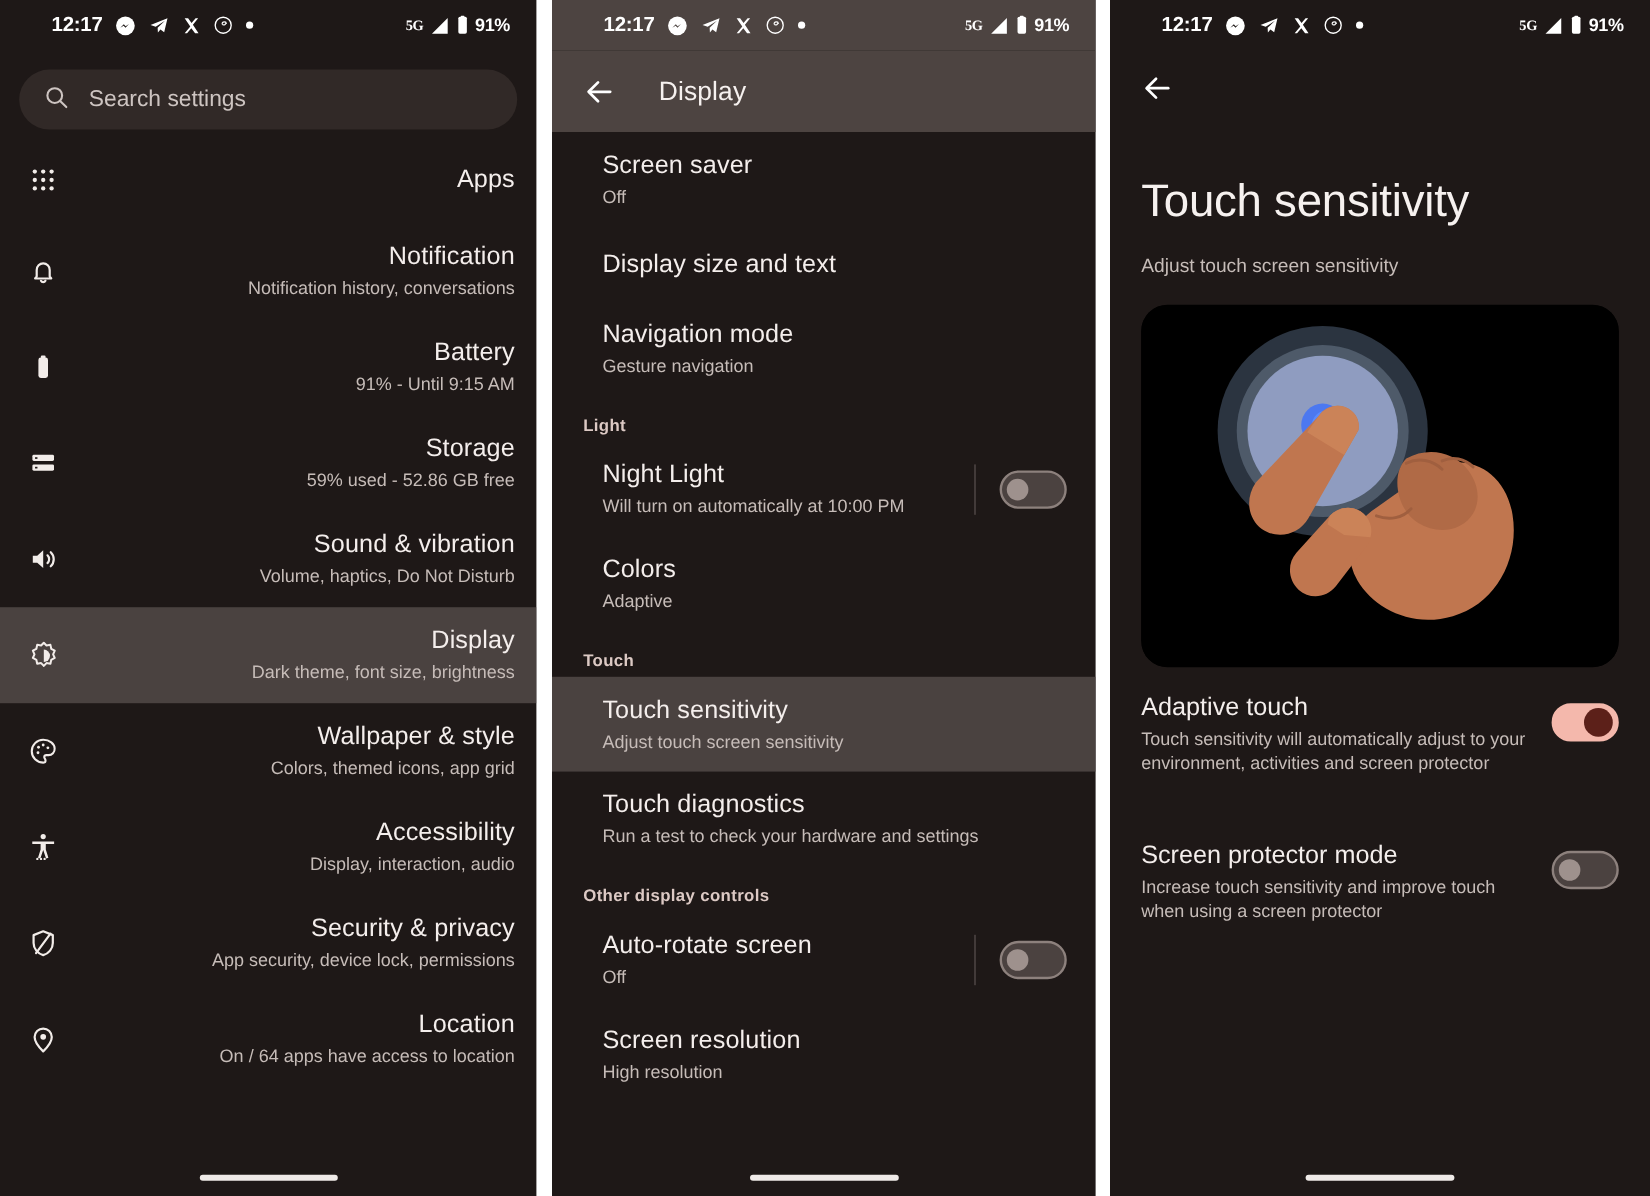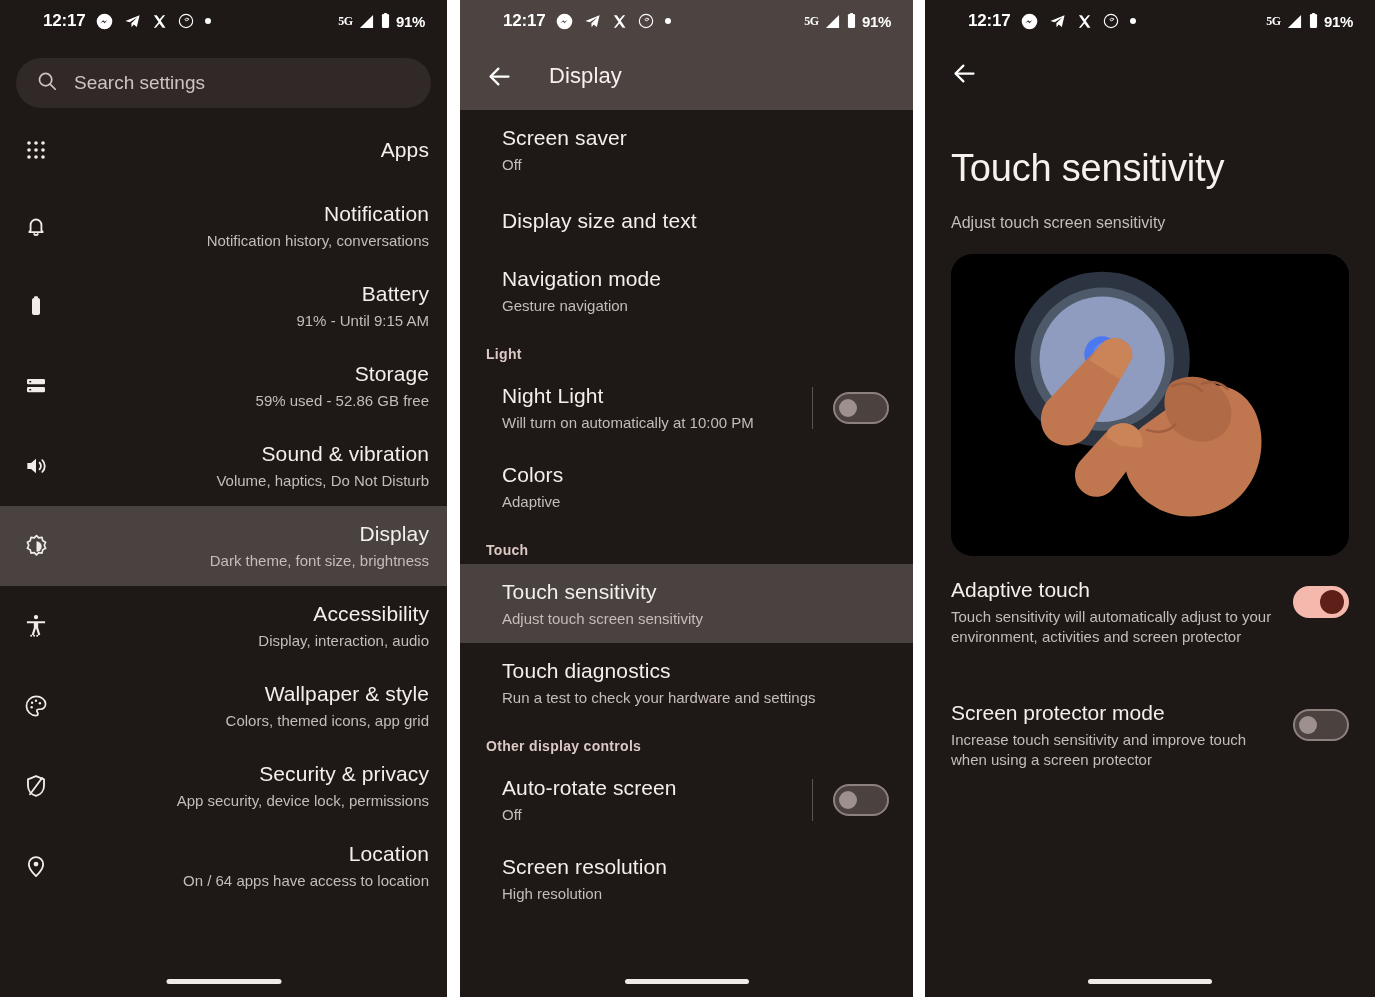--- a/index.html
+++ b/index.html
@@ -385,47 +385,47 @@
           </svg>
         </div>
         <div class="setrow-txt">
           <div class="setrow-title">Display</div>
           <div class="setrow-sub">Dark theme, font size, brightness</div>
         </div>
       </div>
 
       <div class="setrow">
         <div class="setrow-ico">
+          <svg width="26" height="26" viewBox="0 0 24 24" fill="none" stroke="#f2ece9" stroke-width="1.6">
+            <path d="M12 3.2a8.8 8.8 0 100 17.6c1.2 0 1.8-.8 1.8-1.7 0-1.2-1-1.6-1-2.6 0-.9.7-1.5 1.7-1.5h1.6A4.7 4.7 0 0020.8 10c0-3.8-3.9-6.8-8.8-6.8z"></path>
+            <circle cx="8.4" cy="9" r="1.1" fill="#f2ece9" stroke="none"></circle>
+            <circle cx="12" cy="7.2" r="1.1" fill="#f2ece9" stroke="none"></circle>
+            <circle cx="15.6" cy="9.4" r="1.1" fill="#f2ece9" stroke="none"></circle>
+            <circle cx="8" cy="13.2" r="1.1" fill="#f2ece9" stroke="none"></circle>
+          </svg>
+        </div>
+        <div class="setrow-txt">
+          <div class="setrow-title">Wallpaper &amp; style</div>
+          <div class="setrow-sub">Colors, themed icons, app grid</div>
+        </div>
+      </div>
+
+      <div class="setrow">
+        <div class="setrow-ico">
           <svg width="26" height="26" viewBox="0 0 24 24" fill="#f2ece9">
             <circle cx="12" cy="3.8" r="2"></circle>
             <path d="M3.6 7.6h16.8v1.9H14v4.2l2 6.4-1.8.6-2.2-6.6-2.2 6.6-1.8-.6 2-6.4V9.5H3.6z"></path>
             <circle cx="7.5" cy="21" r="0.9"></circle>
               <circle cx="10.3" cy="21" r="0.9"></circle>
               <circle cx="13.1" cy="21" r="0.9"></circle>
           </svg>
         </div>
         <div class="setrow-txt">
           <div class="setrow-title">Accessibility</div>
           <div class="setrow-sub">Display, interaction, audio</div>
-        </div>
-      </div>
-
-      <div class="setrow">
-        <div class="setrow-ico">
-          <svg width="26" height="26" viewBox="0 0 24 24" fill="none" stroke="#f2ece9" stroke-width="1.6">
-            <path d="M12 3.2a8.8 8.8 0 100 17.6c1.2 0 1.8-.8 1.8-1.7 0-1.2-1-1.6-1-2.6 0-.9.7-1.5 1.7-1.5h1.6A4.7 4.7 0 0020.8 10c0-3.8-3.9-6.8-8.8-6.8z"></path>
-            <circle cx="8.4" cy="9" r="1.1" fill="#f2ece9" stroke="none"></circle>
-            <circle cx="12" cy="7.2" r="1.1" fill="#f2ece9" stroke="none"></circle>
-            <circle cx="15.6" cy="9.4" r="1.1" fill="#f2ece9" stroke="none"></circle>
-            <circle cx="8" cy="13.2" r="1.1" fill="#f2ece9" stroke="none"></circle>
-          </svg>
-        </div>
-        <div class="setrow-txt">
-          <div class="setrow-title">Wallpaper &amp; style</div>
-          <div class="setrow-sub">Colors, themed icons, app grid</div>
         </div>
       </div>
 
       <div class="setrow">
         <div class="setrow-ico">
           <svg width="26" height="26" viewBox="0 0 24 24" fill="none" stroke="#f2ece9" stroke-width="1.7">
             <path d="M12 2.8l7.4 3v6c0 4.5-3.1 8.2-7.4 9.4-4.3-1.2-7.4-4.9-7.4-9.4v-6z" stroke-linejoin="round"></path>
             <line x1="6.5" y1="19.6" x2="17.6" y2="4.6" stroke-linecap="round"></line>
           </svg>
         </div>

